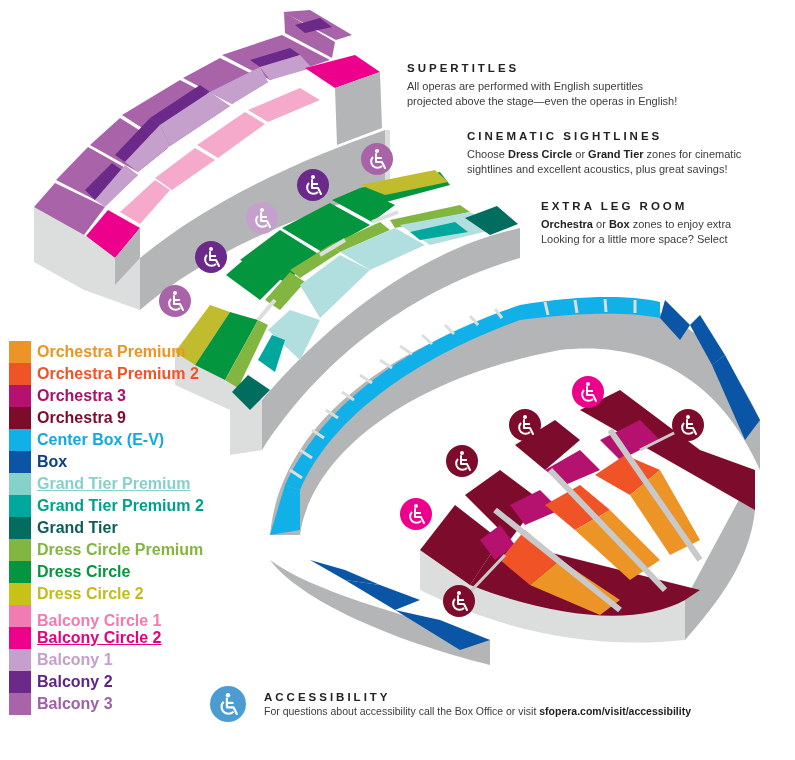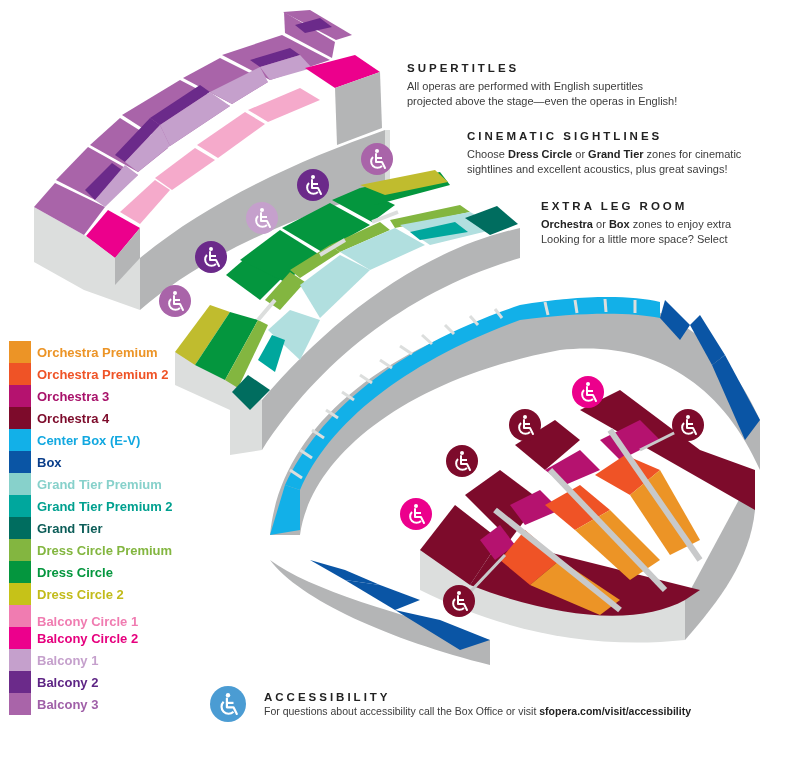--- a/index.html
+++ b/index.html
@@ -8,21 +8,21 @@
   #map { position: absolute; left: 0; top: 0; width: 795px; height: 760px; }
   .info { position: absolute; font-size: 11px; line-height: 15.5px; color: #3c3c3c; }
   .info h3 { margin: 0 0 2px 0; font-size: 11.5px; letter-spacing: 3px; font-weight: bold; color: #222; }
   .info b { color: #222; }
   #info-supertitles { left: 407px; top: 61px; width: 380px; }
   #info-cinematic { left: 467px; top: 129px; width: 320px; }
   #info-legroom { left: 541px; top: 199px; width: 240px; }
   .legend { position: absolute; left: 9px; top: 341px; }
   .legend-item { display: flex; align-items: center; height: 22px; }
   .legend-swatch { width: 22px; height: 22px; }
-  .legend-label { margin-left: 6px; font-size: 13px; font-weight: bold; white-space: nowrap; }
+  .legend-label { margin-left: 6px; font-size: 16px; font-weight: bold; white-space: nowrap; }
   .access { position: absolute; left: 210px; top: 686px; display: flex; align-items: center; }
   .access-icon { width: 36px; height: 36px; margin-right: 18px; }
   .access-text h3 { margin: 0 0 2px 0; font-size: 11.5px; letter-spacing: 3px; font-weight: bold; color: #222; }
   .access-text p { margin: 0; font-size: 10.5px; color: #3c3c3c; white-space: nowrap; }
   .access-text b { color: #222; }
   .wc { cursor: pointer; }
 </style>
 </head>
 <body>
 
@@ -252,33 +252,33 @@
     <div class="legend-item">
       <div class="legend-swatch" style="background: rgb(239, 83, 38);"></div>
       <span class="legend-label" style="color: rgb(239, 83, 38);">Orchestra Premium 2</span>
     </div>
     <div class="legend-item">
       <div class="legend-swatch" style="background: rgb(181, 18, 111);"></div>
       <span class="legend-label" style="color: rgb(168, 18, 106);">Orchestra 3</span>
     </div>
     <div class="legend-item">
       <div class="legend-swatch" style="background: rgb(125, 11, 43);"></div>
-      <span class="legend-label" style="color: rgb(125, 11, 43);">Orchestra 4</span>
+      <span class="legend-label" style="color: rgb(125, 11, 43);">Orchestra 9</span>
     </div>
     <div class="legend-item">
       <div class="legend-swatch" style="background: rgb(18, 176, 232);"></div>
       <span class="legend-label" style="color: rgb(18, 168, 224); text-align: center;">Center Box (E-V)</span>
     </div>
     <div class="legend-item">
       <div class="legend-swatch" style="background: rgb(10, 85, 165);"></div>
       <span class="legend-label" style="color: rgb(10, 62, 138);">Box</span>
     </div>
     <div class="legend-item">
       <div class="legend-swatch" style="background: rgb(135, 209, 203);"></div>
-      <span class="legend-label" style="color: rgb(135, 209, 203);">Grand Tier Premium</span>
+      <span class="legend-label" style="color: rgb(135, 209, 203); text-decoration: underline;">Grand Tier Premium</span>
     </div>
     <div class="legend-item">
       <div class="legend-swatch" style="background: rgb(0, 167, 157);"></div>
       <span class="legend-label" style="color: rgb(0, 160, 143);">Grand Tier Premium 2</span>
     </div>
     <div class="legend-item">
       <div class="legend-swatch" style="background: rgb(0, 109, 95);"></div>
       <span class="legend-label" style="color: rgb(12, 93, 88);">Grand Tier</span>
     </div>
     <div class="legend-item">
@@ -292,21 +292,21 @@
     <div class="legend-item">
       <div class="legend-swatch" style="background: rgb(198, 194, 24);"></div>
       <span class="legend-label" style="color: rgb(194, 187, 26);">Dress Circle 2</span>
     </div>
     <div class="legend-item">
       <div class="legend-swatch" style="background: rgb(240, 124, 177);"></div>
       <span class="legend-label" style="color: rgb(240, 124, 177); margin-top: 10px;">Balcony Circle 1</span>
     </div>
     <div class="legend-item">
       <div class="legend-swatch" style="background: rgb(236, 0, 140);"></div>
-      <span class="legend-label" style="color: rgb(230, 0, 126);">Balcony Circle 2</span>
+      <span class="legend-label" style="color: rgb(230, 0, 126); text-decoration: underline;">Balcony Circle 2</span>
     </div>
     <div class="legend-item">
       <div class="legend-swatch" style="background: rgb(197, 160, 204);"></div>
       <span class="legend-label" style="color: rgb(197, 160, 204);">Balcony 1</span>
     </div>
     <div class="legend-item">
       <div class="legend-swatch" style="background: rgb(107, 42, 138);"></div>
       <span class="legend-label" style="color: rgb(94, 37, 133);">Balcony 2</span>
     </div>
     <div class="legend-item">

